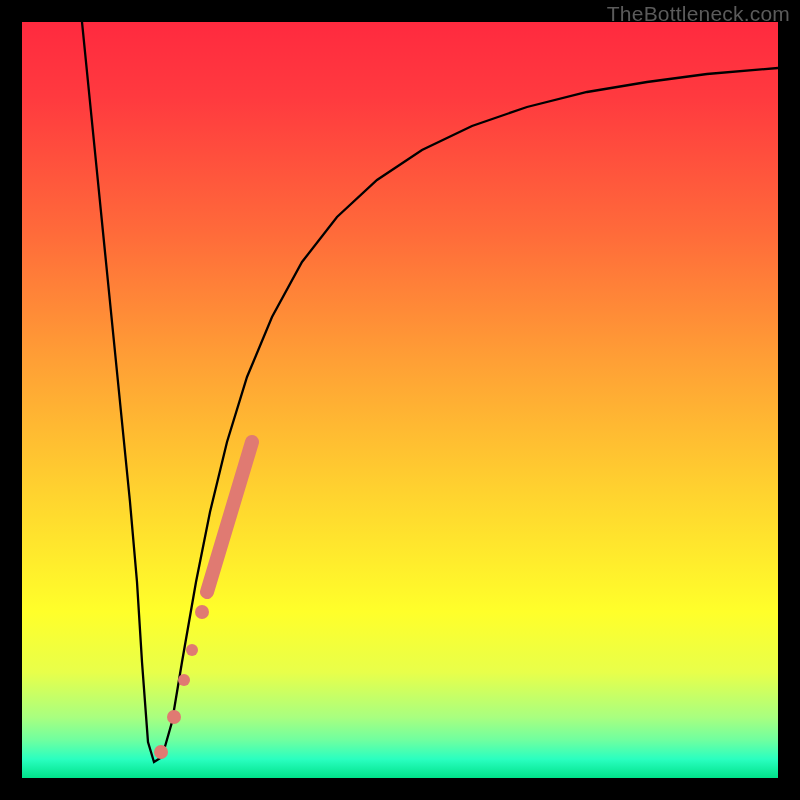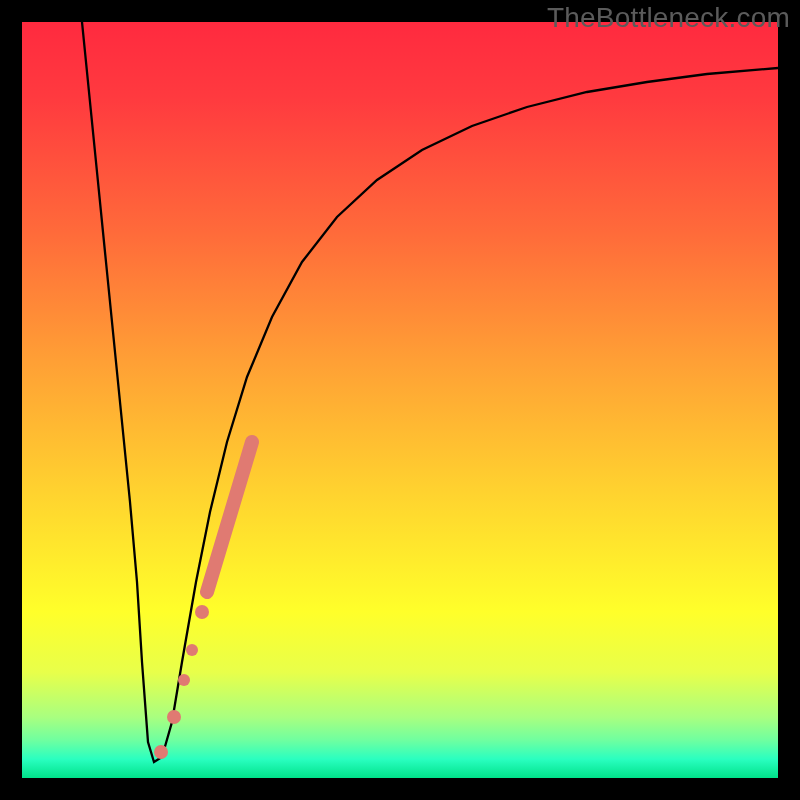--- a/index.html
+++ b/index.html
@@ -42,21 +42,21 @@
     position: absolute;
     left: 0; top: 0;
     width: 756px;
     height: 756px;
   }
   .watermark {
     position: absolute;
     top: 2px;
     right: 10px;
     color: #5b5b5b;
-    font-size: 28px;
+    font-size: 21px;
     font-weight: 400;
     letter-spacing: 0.2px;
     user-select: none;
   }
 </style>
 </head>
 <body>
 
 <div class="frame">
   <div class="plot">

